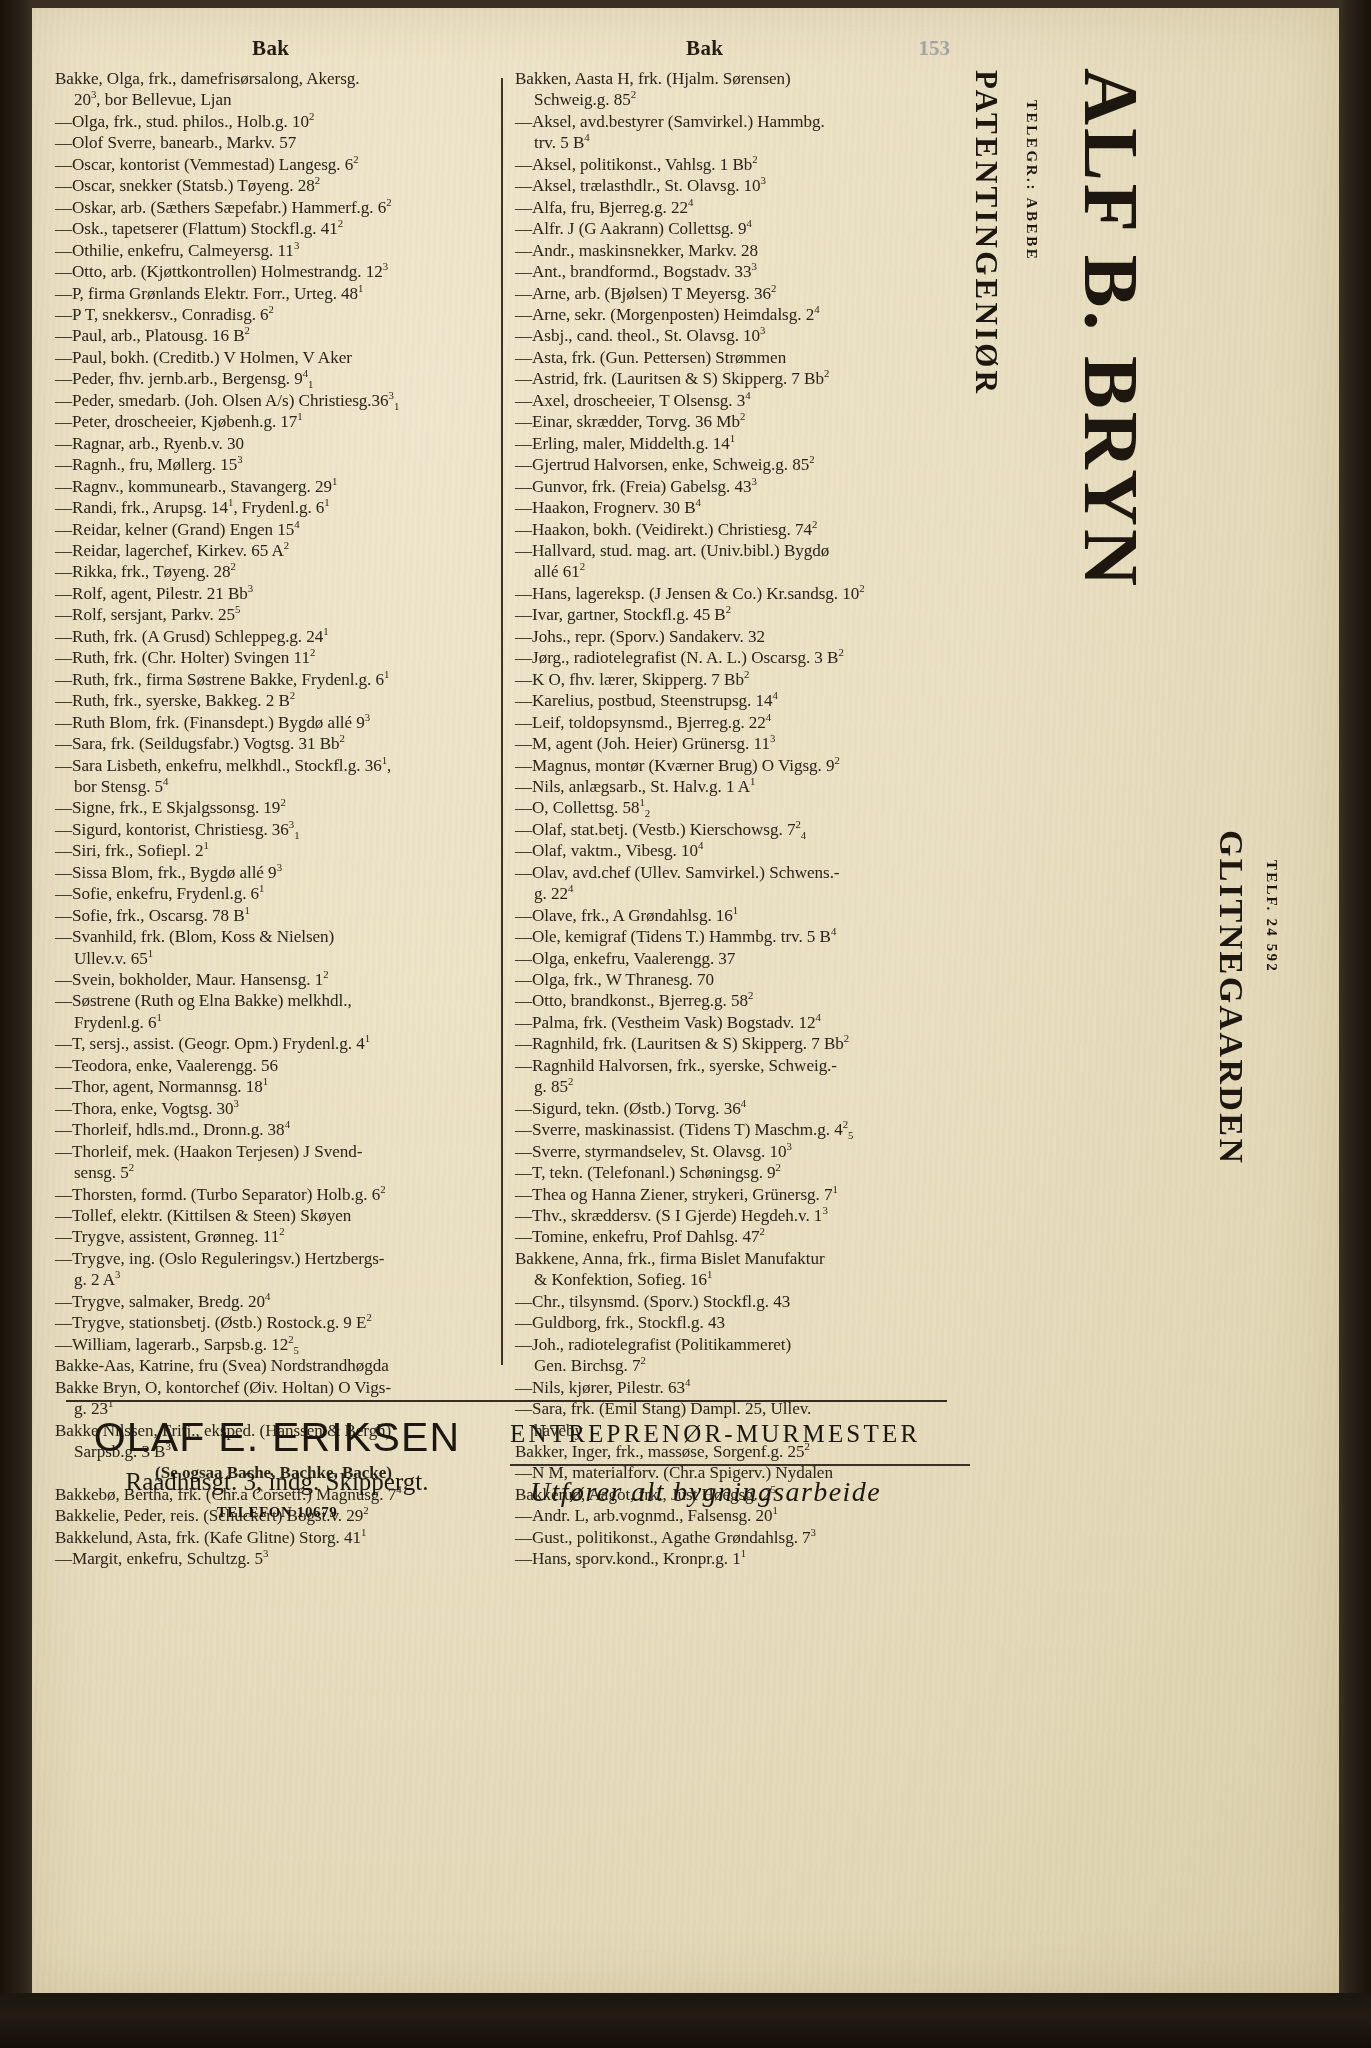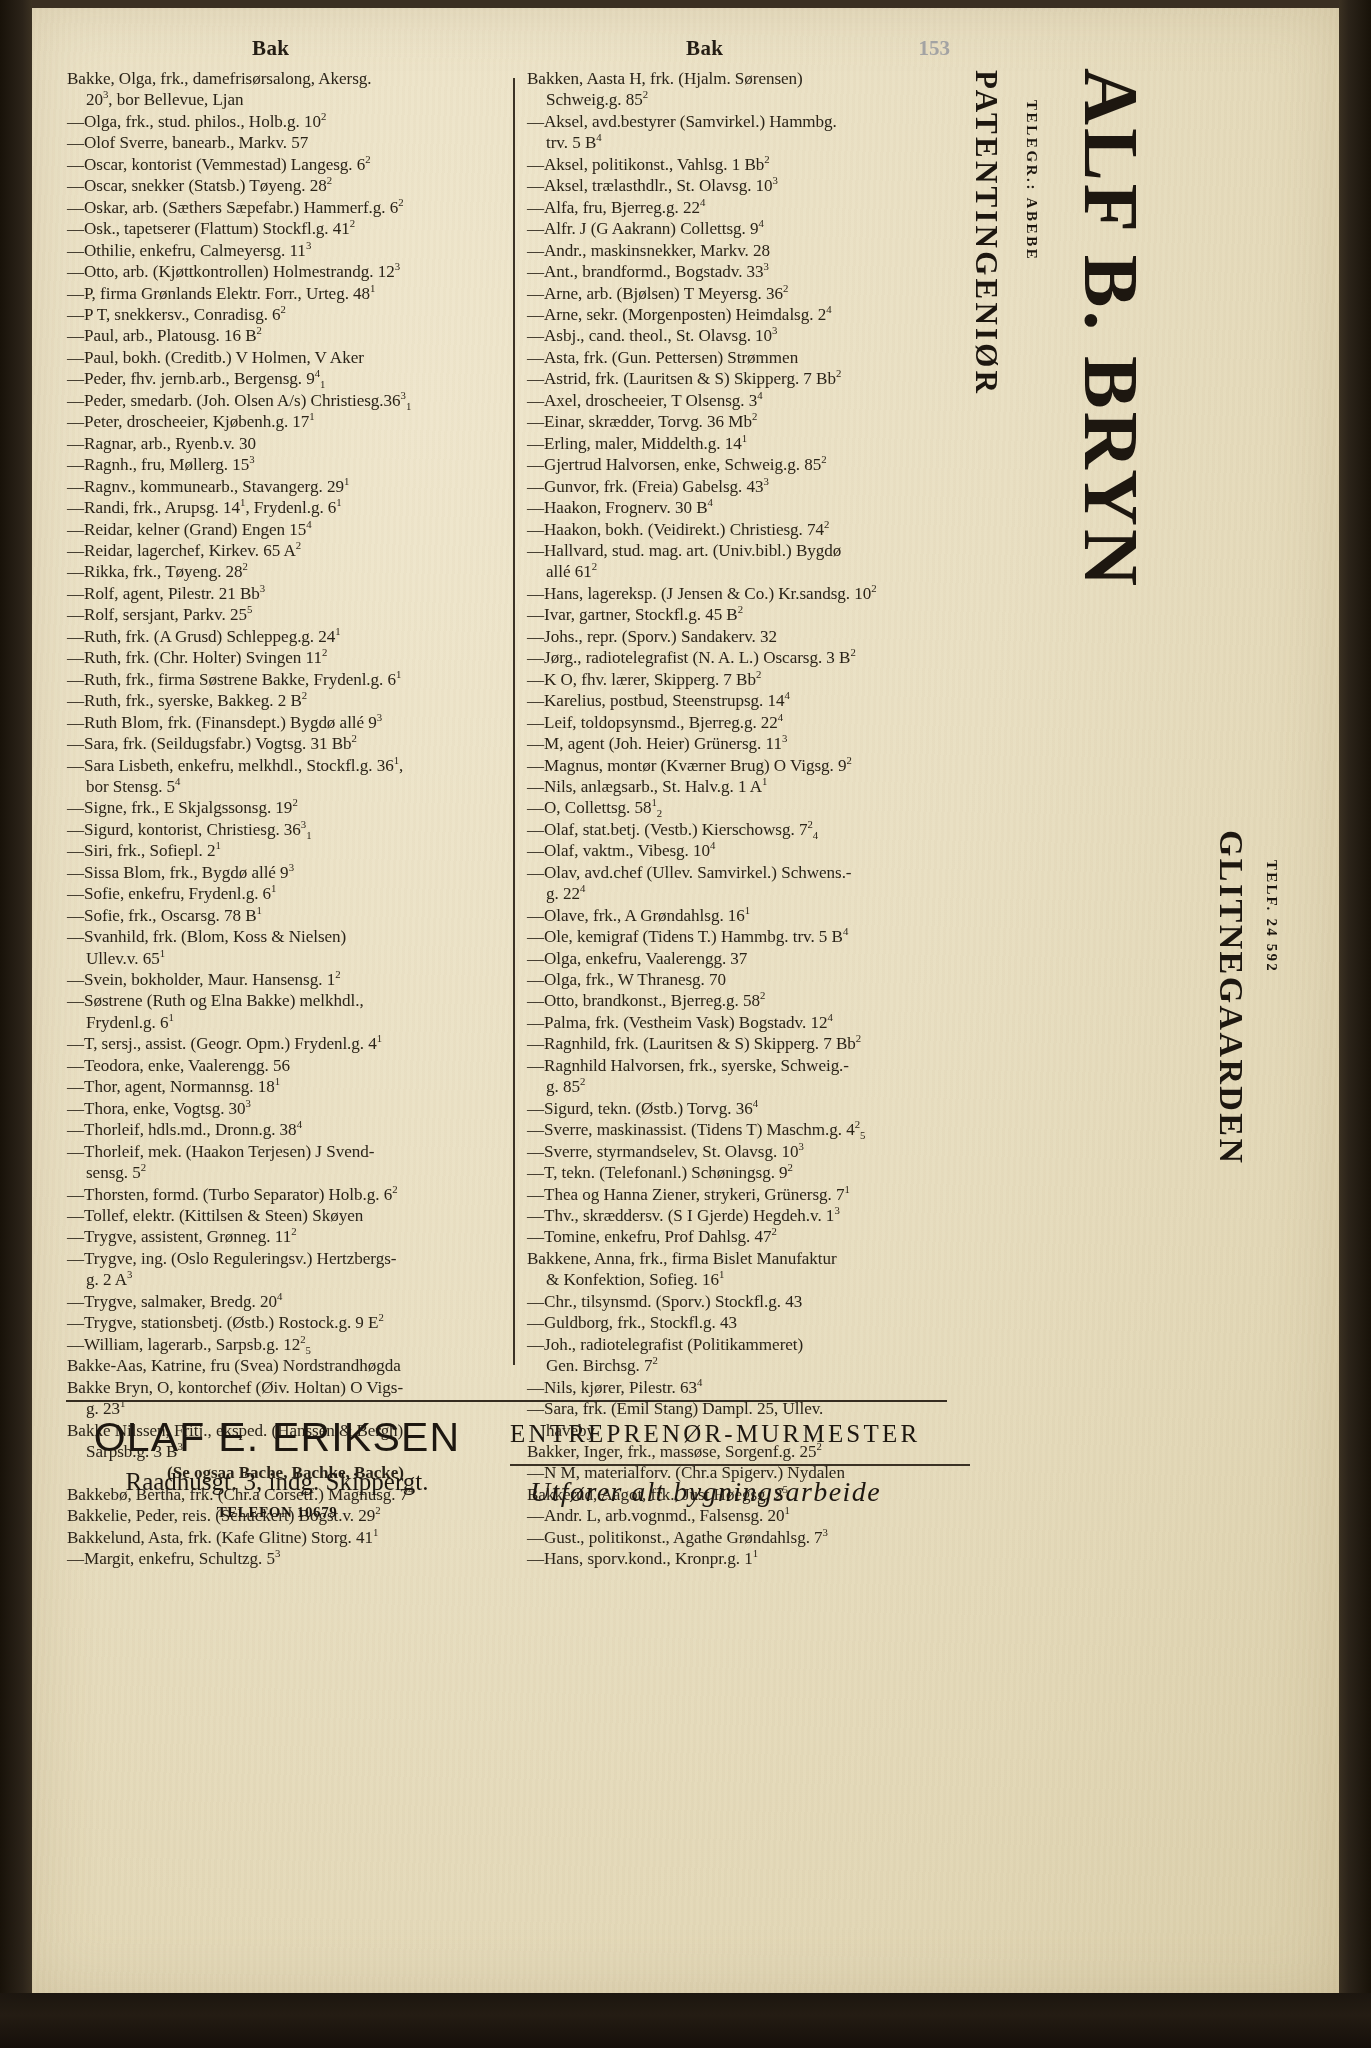--- a/index.html
+++ b/index.html
@@ -80,21 +80,20 @@
     color: #a3a3a3;
   }
 
   
   .cols {
     position: absolute;
     left: 55px;
     top: 68px;
     width: 897px;
     height: 1300px;
-    margin-left: 12px;
   }
   .col {
     position: absolute;
     top: 0;
     width: 437px;
     font-size: 17.1px;
     line-height: 21.45px;
     color: #2a2318;
     letter-spacing: -0.05px;
   }

